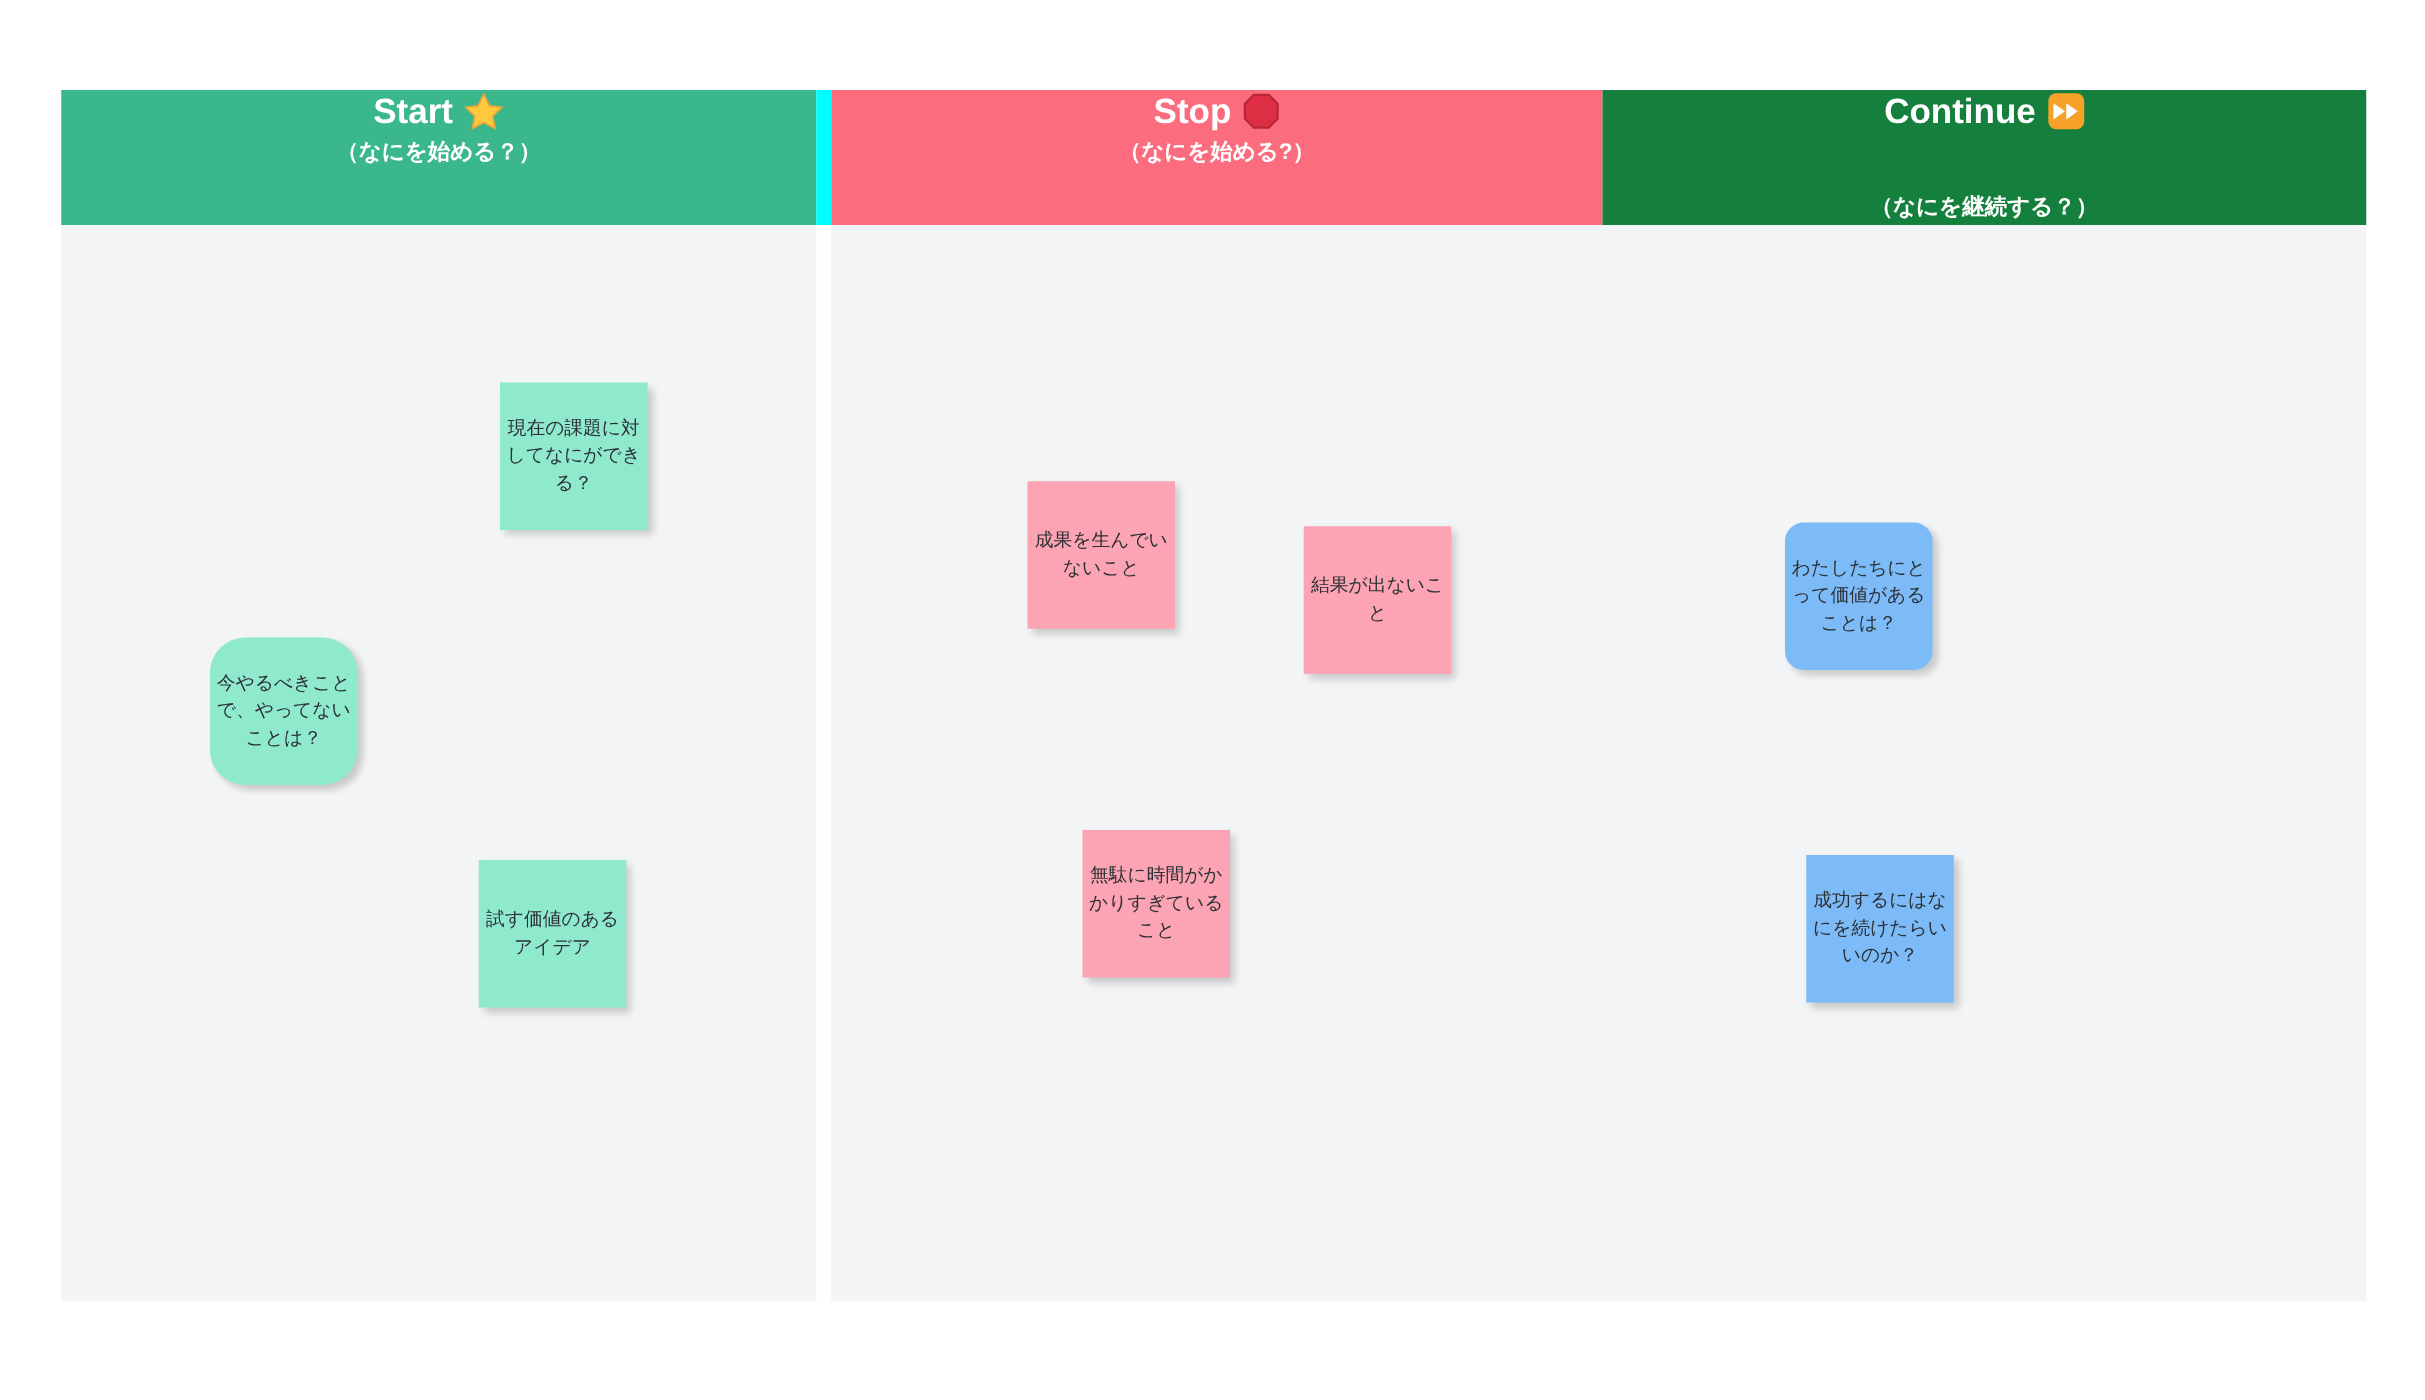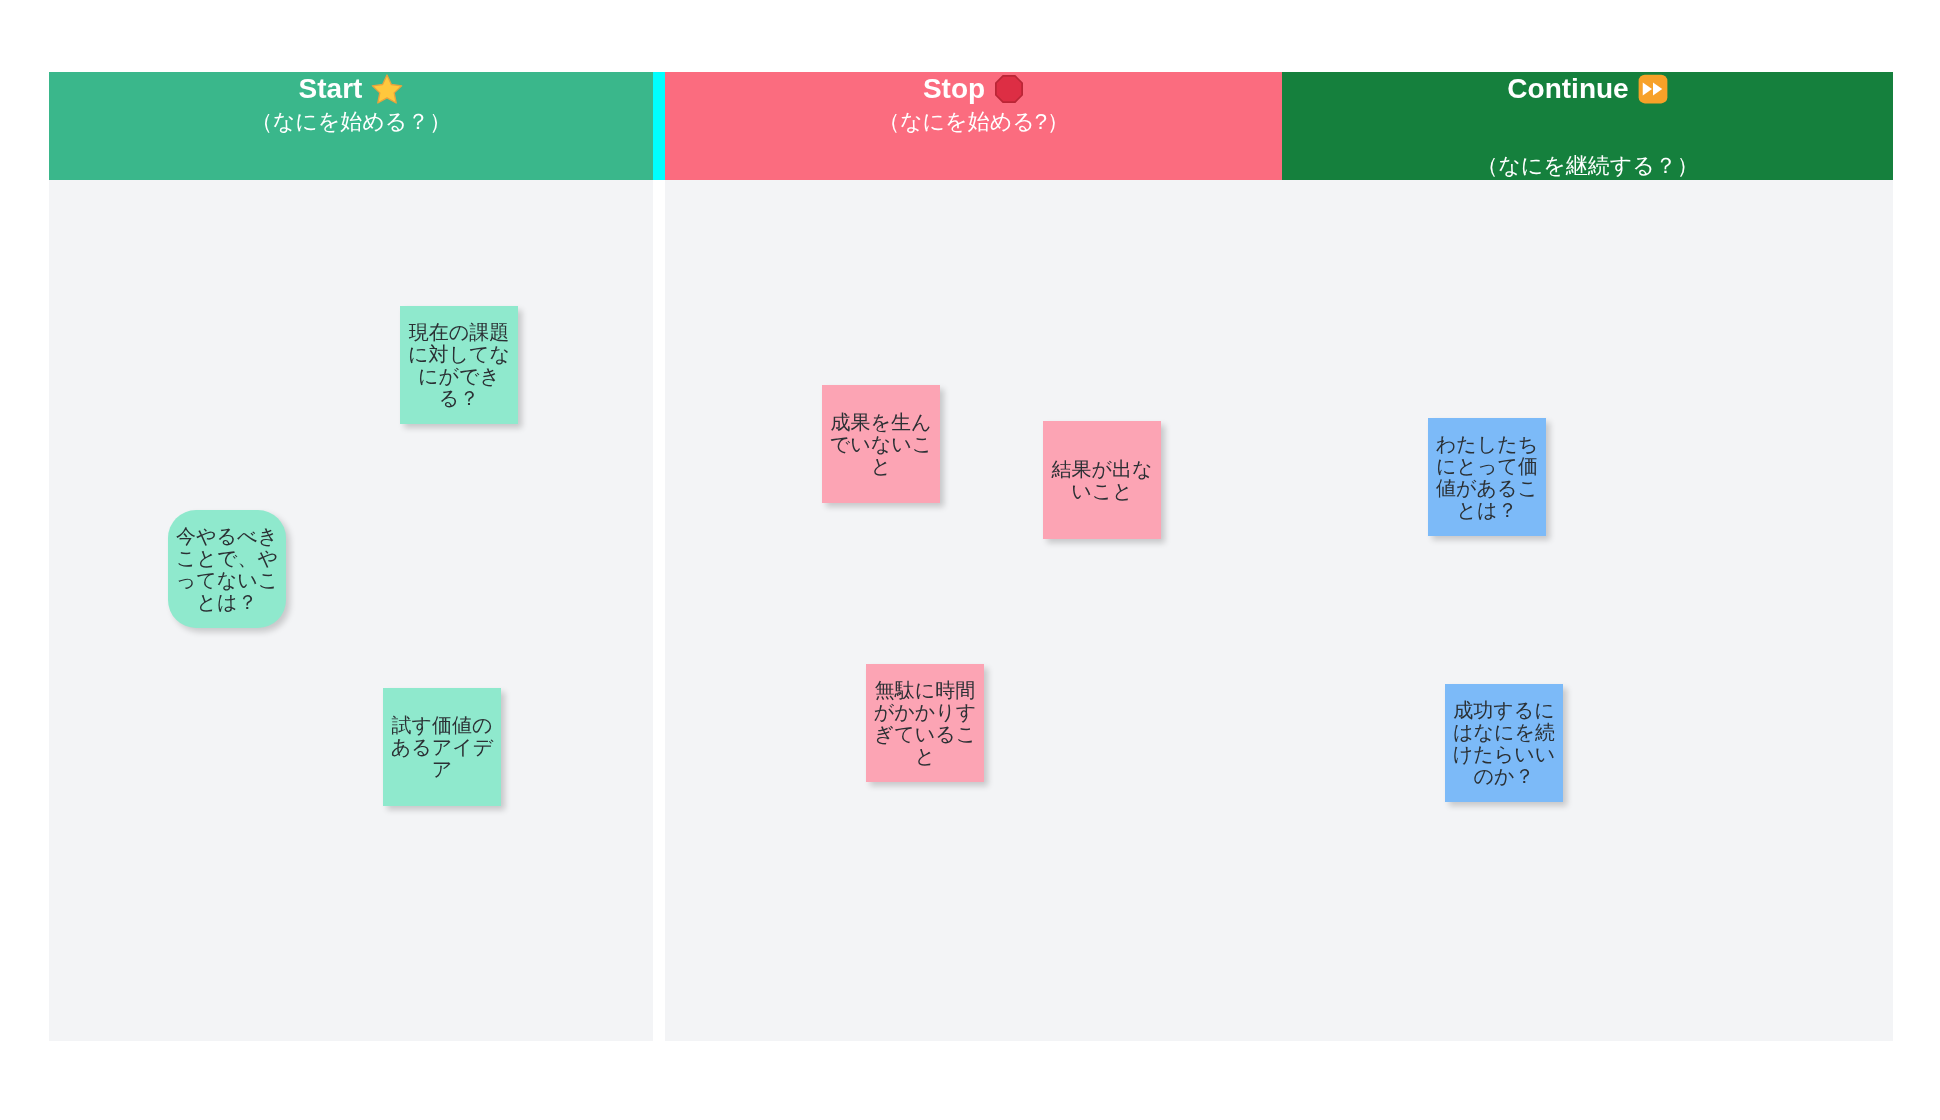--- a/index.html
+++ b/index.html
@@ -31,59 +31,59 @@
     align-items: center; justify-content: flex-start;
     color: #ffffff;
     text-align: center;
     line-height: 33px;
   }
   .col-header .title-row {
     display: flex; align-items: center; justify-content: center;
     font-weight: bold; font-size: 28px;
   }
   .col-header .subtitle {
-    font-weight: normal; font-size: 22px;
+    font-weight: bold; font-size: 18px;
   }
   .col-header .emoji { margin-left: 9px; display: inline-flex; }
 
   #header-start    { left: 49px;   width: 604px; background: #3ab78b; }
   #header-stop     { left: 665px;  width: 617px; background: #fb6c7f; }
   #header-continue { left: 1282px; width: 611px; background: #15803d; gap: 44px; }
 
   .divider-highlight {
     position: absolute;
     left: 653px; top: 72px;
     width: 12px; height: 108px;
     background: #00ffff;
   }
 
   
   .note {
     position: absolute;
     width: 118px; height: 118px;
     display: flex; align-items: center; justify-content: center;
     padding: 0;
-    font-size: 20px; line-height: 22px;
+    font-size: 15px; line-height: 22px;
     color: #2b3034;
     text-align: center;
     word-break: break-all;
     box-shadow: 4px 4px 6px rgba(0,0,0,0.18);
     cursor: pointer;
   }
   .note.teal { background: #8fe9cd; }
   .note.pink { background: #fca4b4; }
   .note.blue { background: #7cbaf8; }
 
   #note-0 { left: 400px;  top: 306px; }
   #note-1 { left: 168px;  top: 510px; border-radius: 28px; }
   #note-2 { left: 383px;  top: 688px; }
   #note-3 { left: 822px;  top: 385px; }
   #note-4 { left: 1043px; top: 421px; }
   #note-5 { left: 866px;  top: 664px; }
-  #note-6 { left: 1428px; top: 418px; }
+  #note-6 { left: 1428px; top: 418px; border-radius: 15px; }
   #note-7 { left: 1625px; top: 447px; }
   #note-8 { left: 1445px; top: 684px; text-align: center; }
 </style>
 </head>
 <body>
 
 <div class="stage">
 
   <div class="panel-body left"></div>
   <div class="panel-body right"></div>

